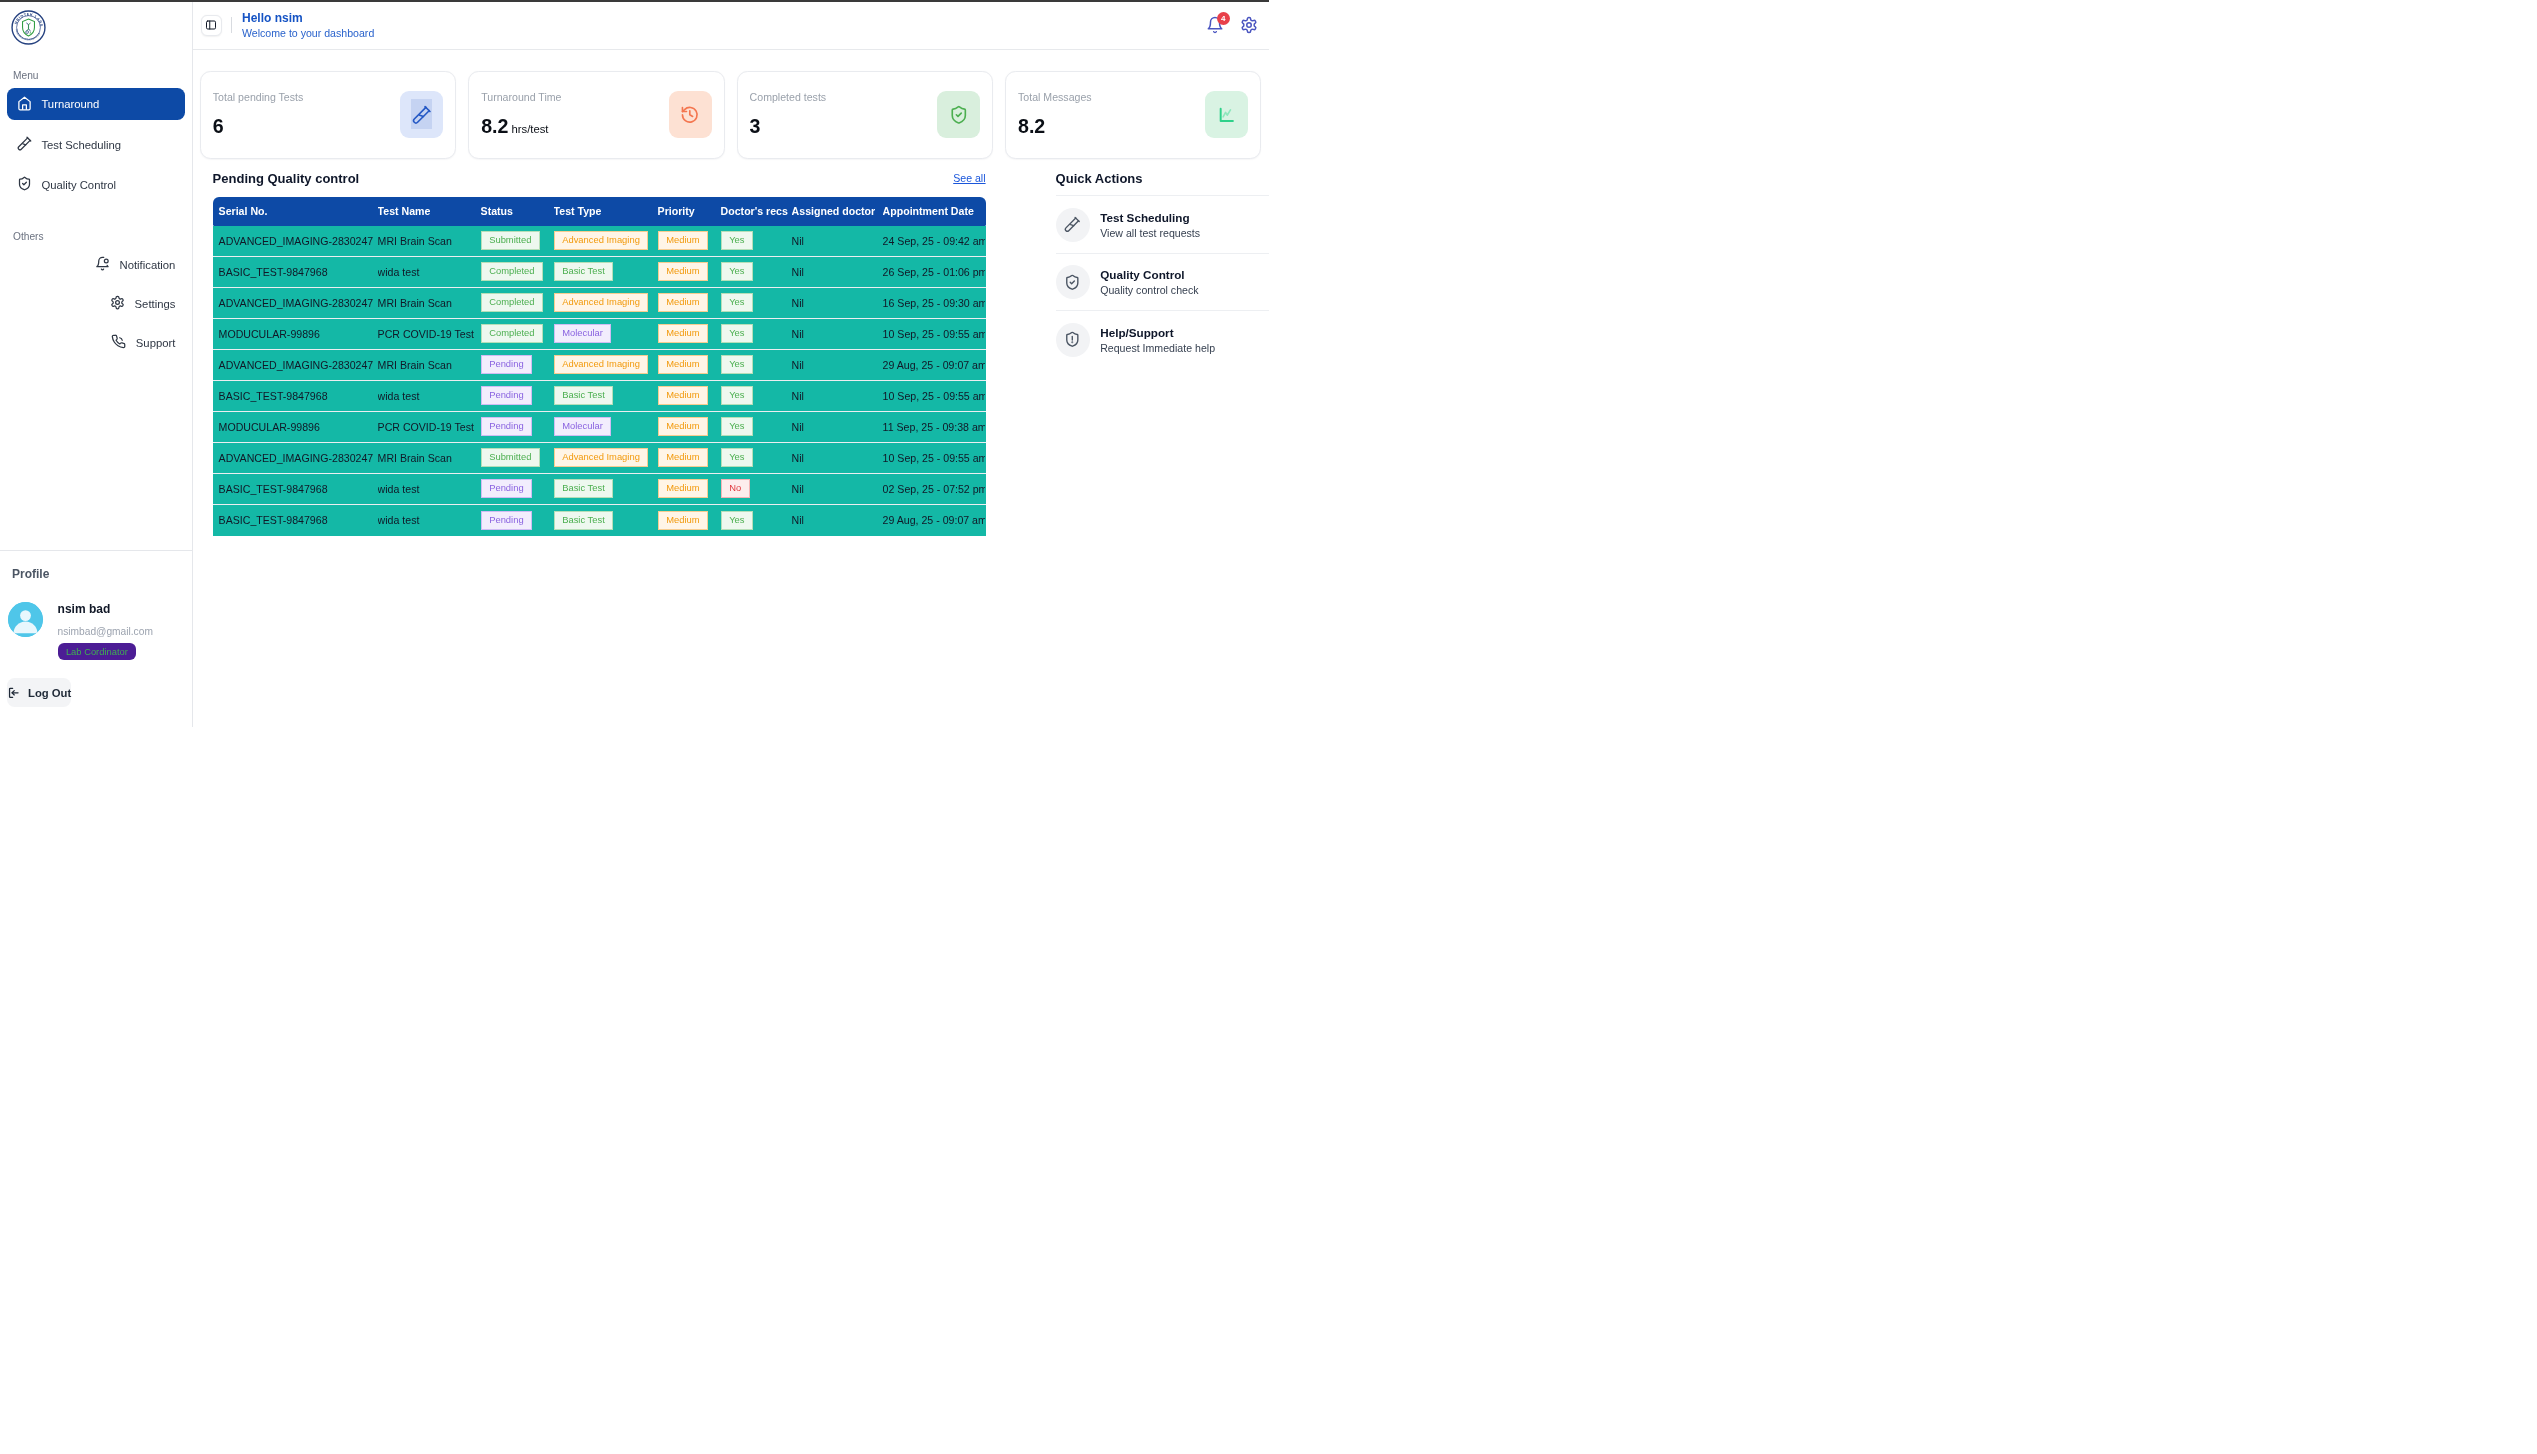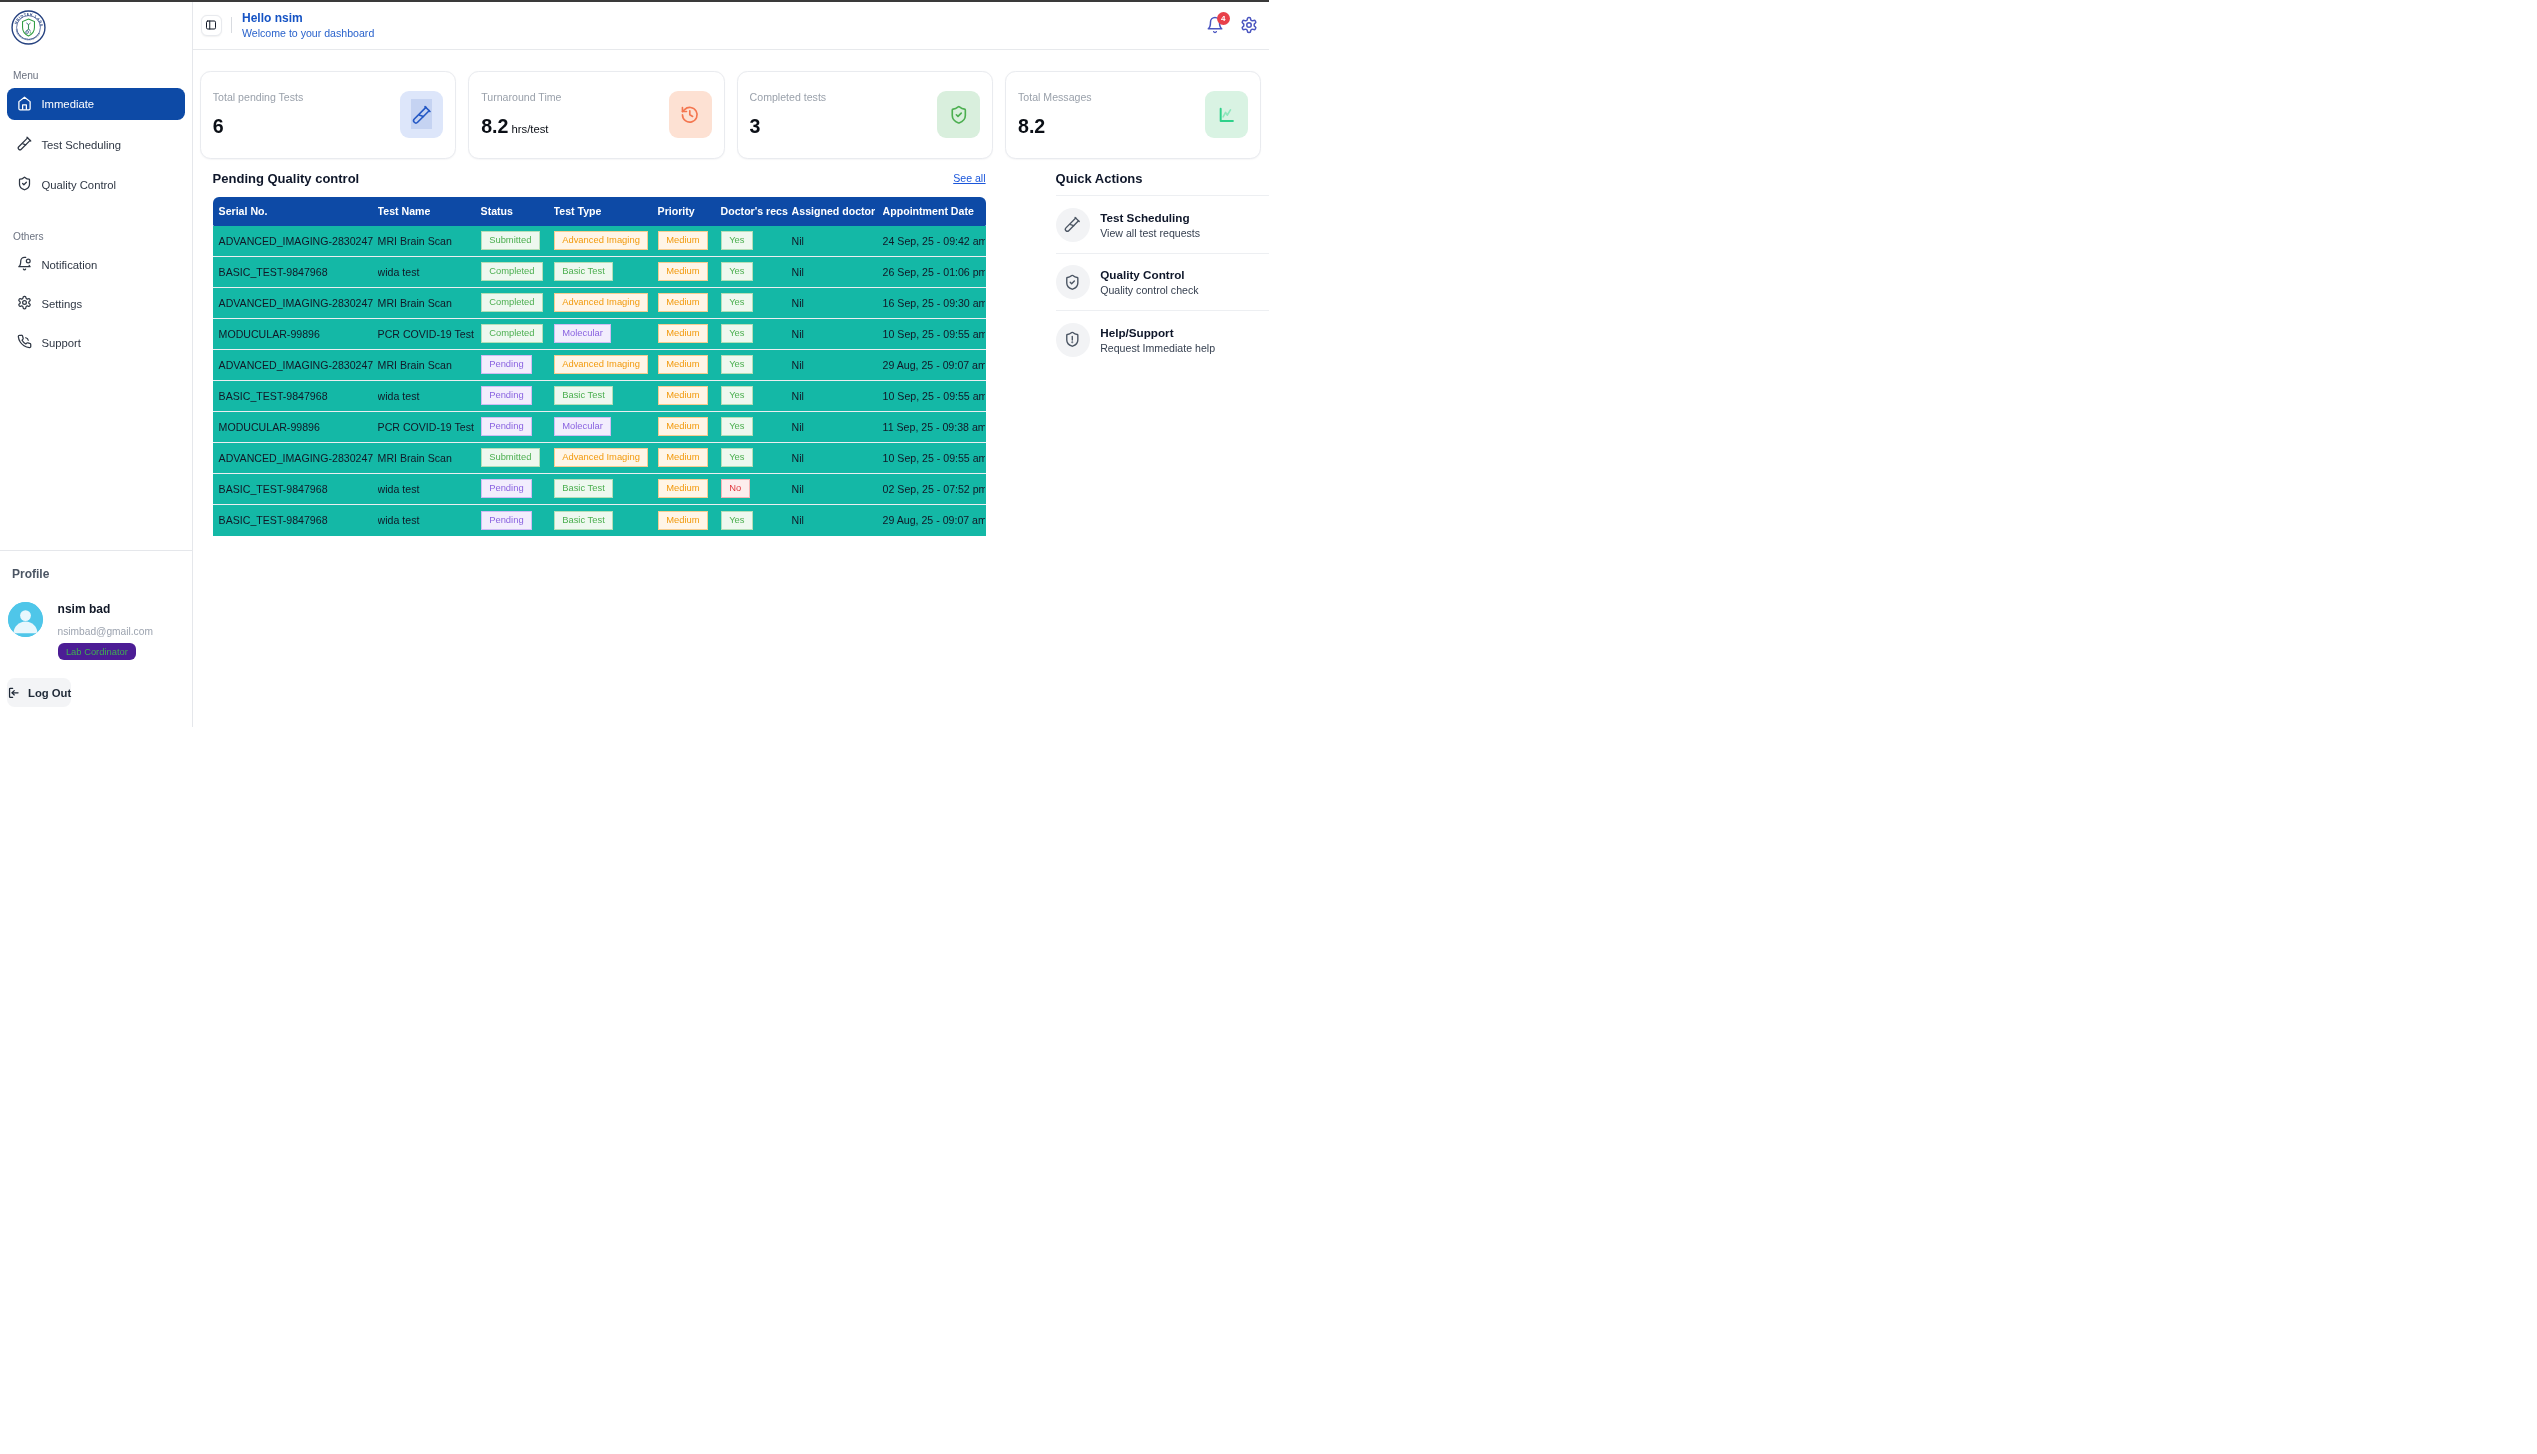--- a/index.html
+++ b/index.html
@@ -13,21 +13,21 @@
   .app { flex: 1; display: flex; min-height: 0; }
 
   
   .sidebar { width: 193px; flex: none; border-right: 0.8px solid #e5e7eb; display: flex; flex-direction: column; background: #fff; }
   .logo-wrap { margin: 8.3px 0 0 10.6px; width: 35px; height: 35px; }
   .section-label { font-size: 10.2px; color: #6b7280; margin: 25px 0 7.6px 13px; }
   .nav-item { display: flex; align-items: center; gap: 9.8px; height: 32px; margin: 0 6.8px 8.3px 6.8px; padding: 0 9.8px; border-radius: 7.6px; font-size: 11.3px; color: #2f3744; cursor: pointer; }
   .nav-item svg { width: 15px; height: 15px; flex: none; }
   .nav-item.active { background: #0d4aa6; color: #ffffff; font-weight: 500; }
   .others-label { margin-top: 22px; }
-  .nav-item.small { height: 30px; margin-bottom: 9px; }
+  .nav-item.small { height: 30px; margin-bottom: 9px; justify-content: flex-end; }
   .side-spacer { flex: 1; }
   .profile-section { border-top: 0.8px solid #e5e7eb; padding-bottom: 19.6px; }
   .profile-label { font-size: 12px; font-weight: 700; color: #4b5563; margin: 16.6px 0 0 12px; }
   .profile-row { display: flex; gap: 15px; margin: 21px 7.6px 0 7.6px; align-items: flex-start; }
   .avatar { width: 35px; height: 35px; border-radius: 50%; background: #4fc6e9; overflow: hidden; position: relative; flex: none; }
   .avatar svg { width: 35px; height: 35px; display: block; }
   .profile-name { font-size: 12px; font-weight: 700; color: #111827; }
   .profile-email { font-size: 10.2px; color: #9ca3af; margin-top: 10px; }
   .role-badge { display: inline-block; margin-top: 6px; background: #4c1d95; color: #3fae52; font-size: 9.4px; padding: 3px 8.3px; border-radius: 6px; }
   .logout-btn { margin: 18px 6.8px 0 6.8px; height: 29px; background: #f3f4f6; border: none; border-radius: 7.6px; display: flex; align-items: center; justify-content: center; gap: 7.6px; font-family: inherit; font-size: 11.3px; font-weight: 600; color: #1f2937; cursor: pointer; }
@@ -117,21 +117,21 @@
 
     <div class="section-label">Menu</div>
 
     <div class="nav-item active">
       <span>
         <svg viewBox="0 0 24 24" fill="none" stroke="currentColor" stroke-width="2" stroke-linecap="round" stroke-linejoin="round">
             <path d="m3 9 9-7 9 7v11a2 2 0 0 1-2 2H5a2 2 0 0 1-2-2z"></path>
             <path d="M9 21v-7h6v7"></path>
           </svg>
       </span>
-      <span>Immediate</span>
+      <span>Turnaround</span>
     </div>
     <div class="nav-item">
       <span>
         <svg viewBox="0 0 24 24" fill="none" stroke="currentColor" stroke-width="2" stroke-linecap="round" stroke-linejoin="round">
             <path d="M21 7 6.82 21.18a2.83 2.83 0 0 1-3.99-.01 2.83 2.83 0 0 1 0-4L17 3"></path>
             <path d="m16 2 6 6"></path>
             <path d="M9.5 12.5 14 14"></path>
           </svg>
       </span>
       <span>Test Scheduling</span>

